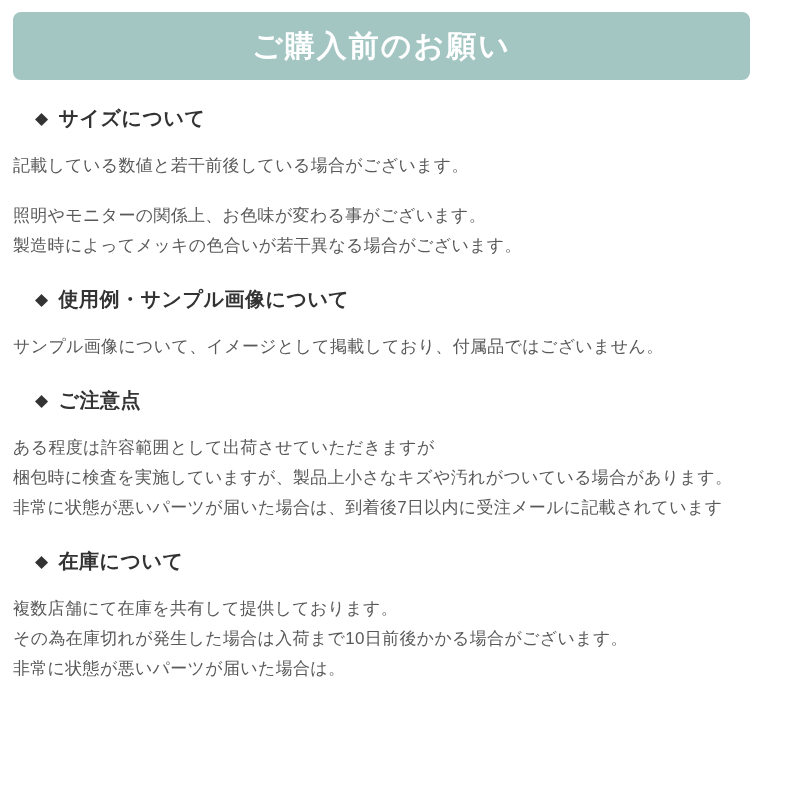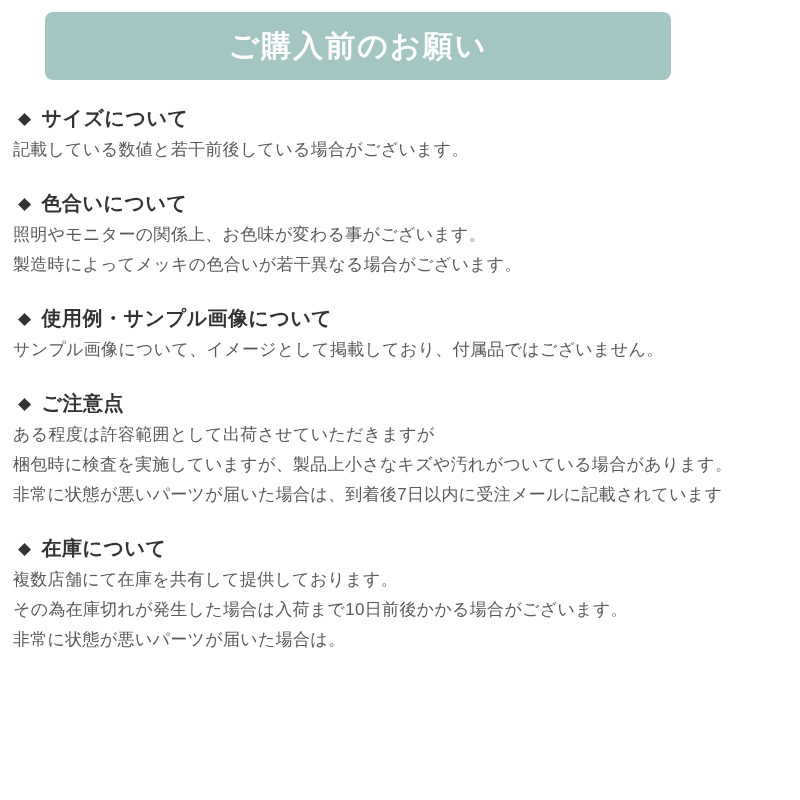--- a/index.html
+++ b/index.html
@@ -17,54 +17,53 @@
     background:var(--page-bg);
     font-family:"Liberation Sans","DejaVu Sans",sans-serif;
     overflow:hidden;
   }
   .page{
     width:800px;
     height:800px;
     padding:12px 28px 10px 13px;
   }
   .header-band{
-    width:626px;
+    width:737px;
     height:68px;
     background:var(--accent);
     border-radius:8px;
     display:flex;
     align-items:center;
     justify-content:center;
     margin-bottom:7px;
-    margin-left:32px;
   }
   .header-band .title{
     color:var(--banner-text);
     font-size:30px;
     font-weight:bold;
     letter-spacing:2px;
     line-height:1;
   }
   .section h3.heading{
-    margin:26px 0 0 5px;
+    margin:26px 0 0 22px;
     font-size:20px;
     line-height:24px;
     font-weight:bold;
     color:var(--heading-color);
     letter-spacing:0.5px;
   }
   .section .bullet{
     display:inline-block;
     font-size:17px;
     margin-right:10px;
     vertical-align:1px;
     color:var(--heading-color);
   }
   .section p.body{
-    margin:4px 0 0 0;
+    margin:20px 0 0 0;
     font-size:17px;
     line-height:30px;
     color:var(--body-color);
     letter-spacing:0.3px;
   }
   .section p.body .body-line{
     display:block;
     white-space:nowrap;
   }
 </style>
@@ -79,23 +78,20 @@
   <section class="section">
     <h3 class="heading">
       <span class="bullet">◆</span><span class="heading-text">サイズについて</span>
     </h3>
     <p class="body">
           <span class="body-line">記載している数値と若干前後している場合がございます。</span>
         </p>
   </section>
 
   <section class="section">
-    <h3 class="heading">
-      <span class="bullet">◆</span><span class="heading-text">色合いについて</span>
-    </h3>
     <p class="body">
           <span class="body-line">照明やモニターの関係上、お色味が変わる事がございます。</span>
           <span class="body-line">製造時によってメッキの色合いが若干異なる場合がございます。</span>
         </p>
   </section>
 
   <section class="section">
     <h3 class="heading">
       <span class="bullet">◆</span><span class="heading-text">使用例・サンプル画像について</span>
     </h3>

